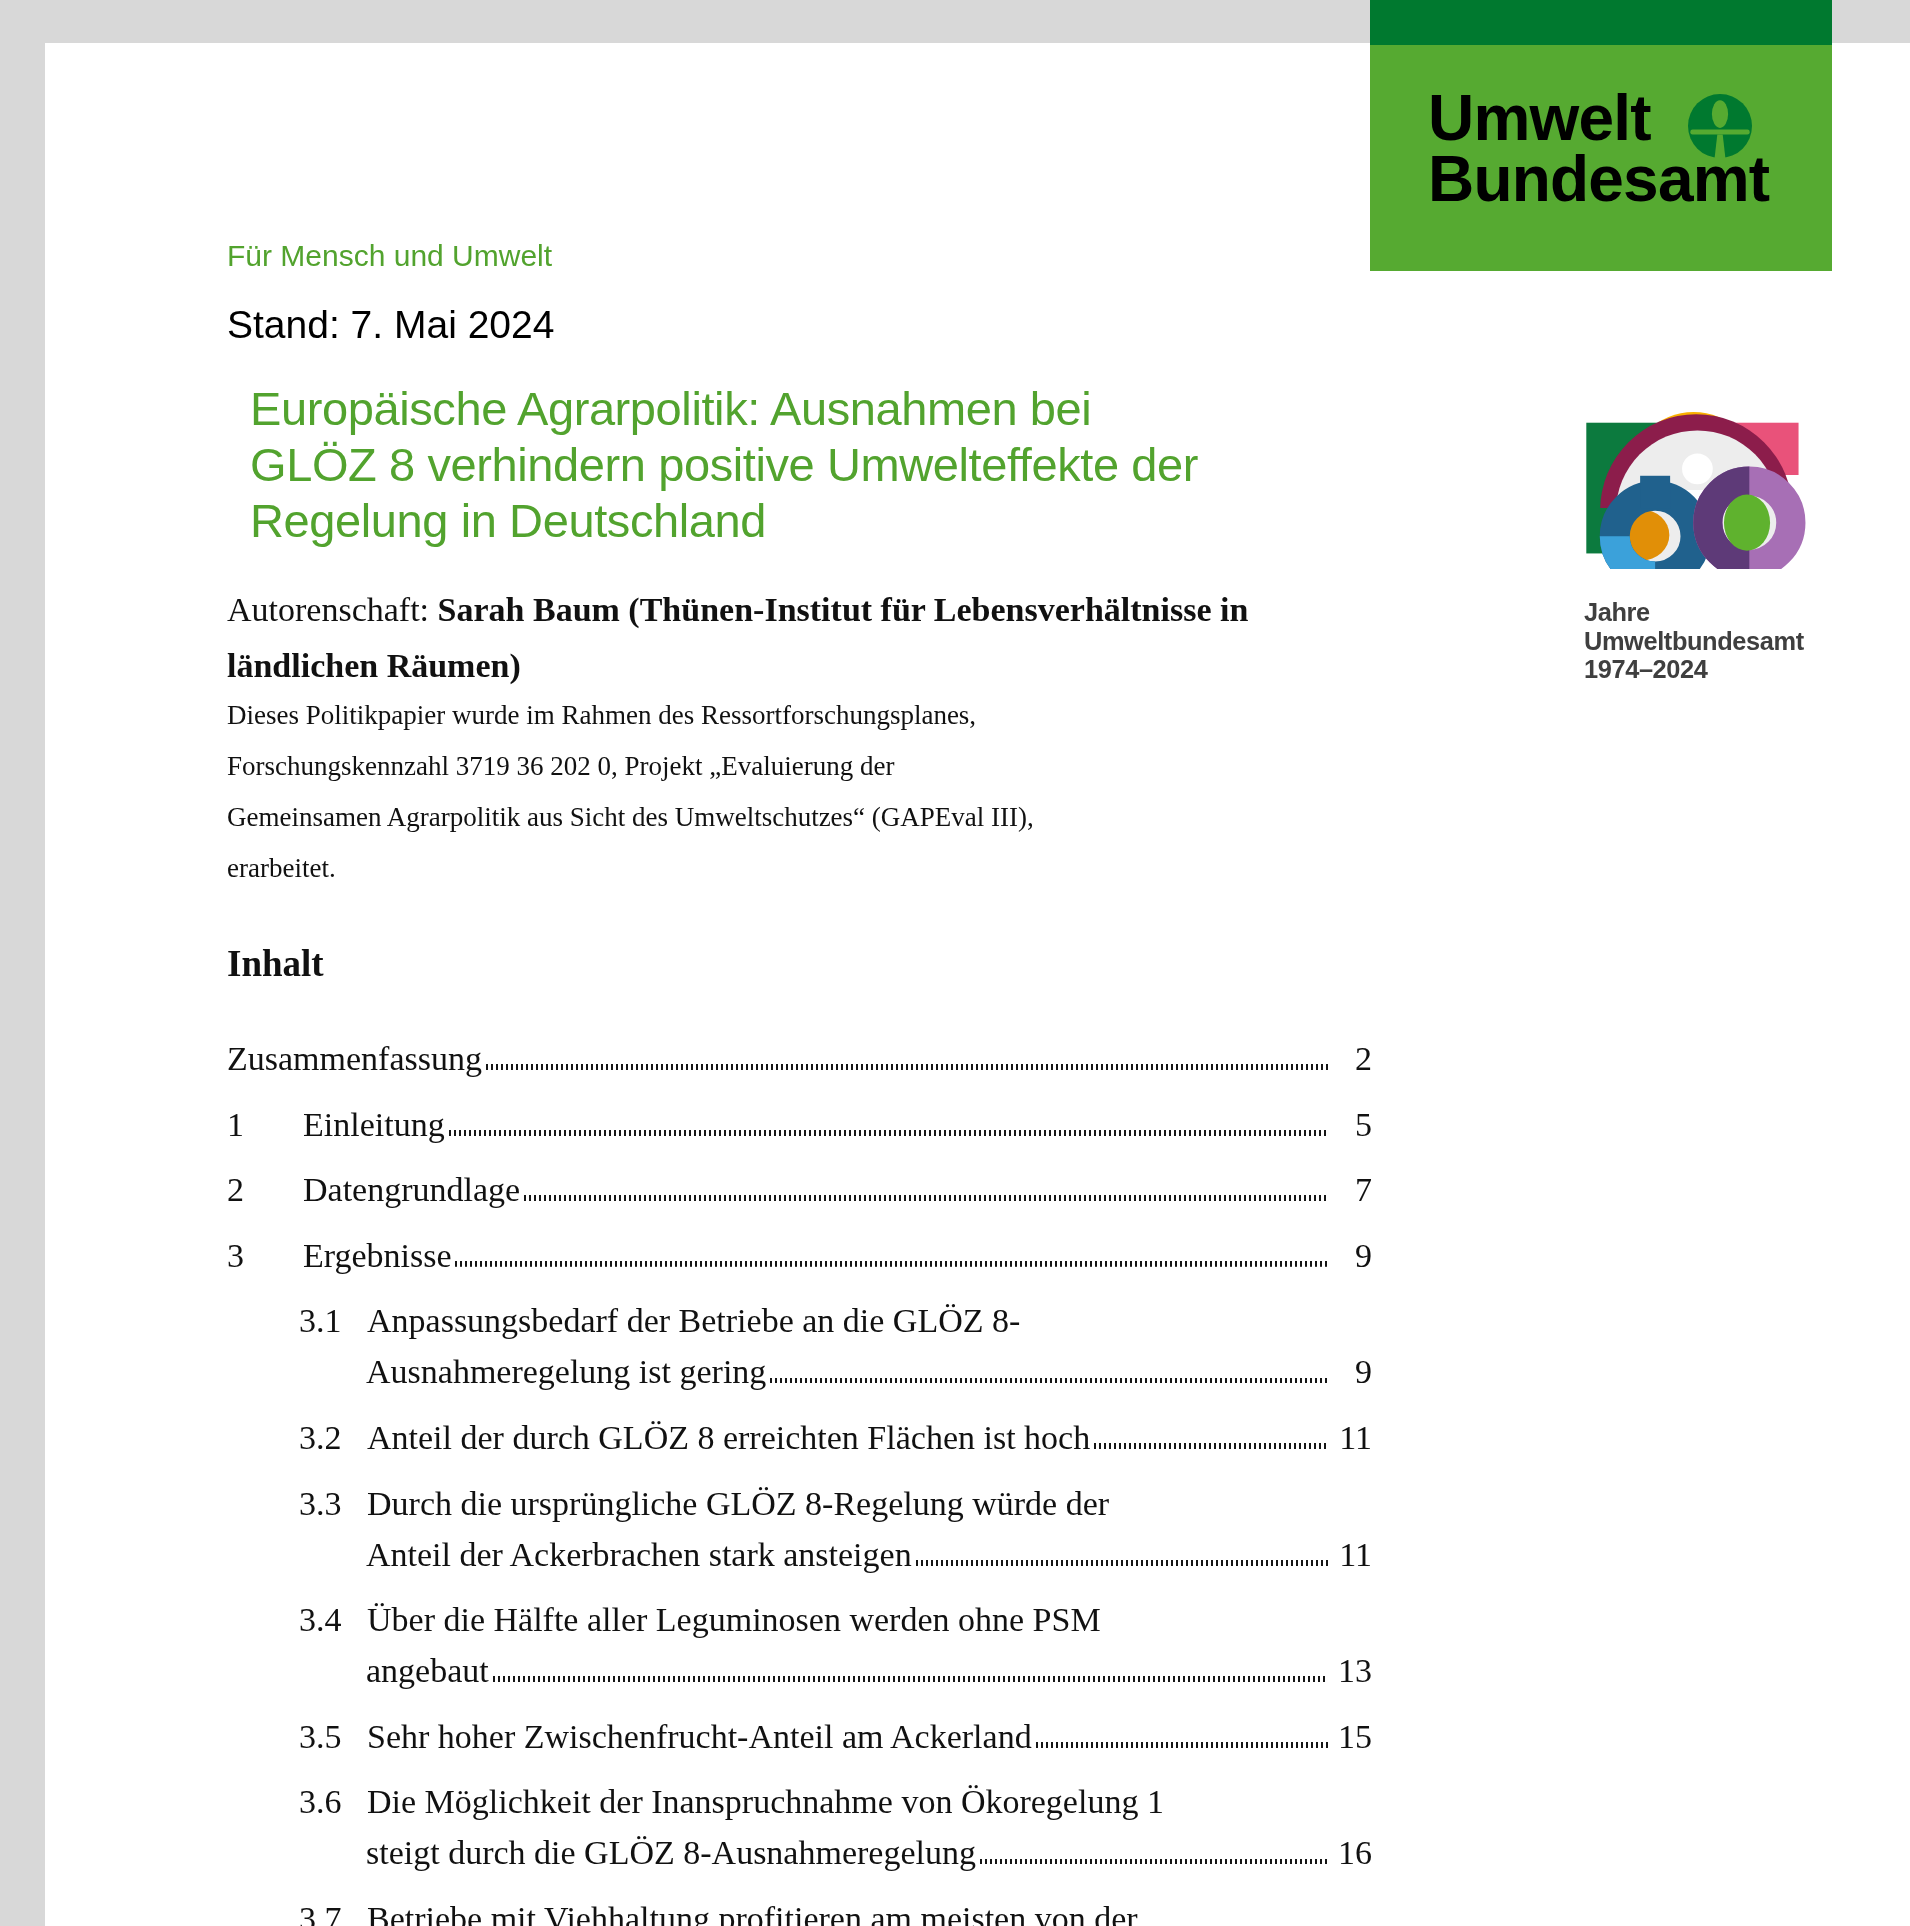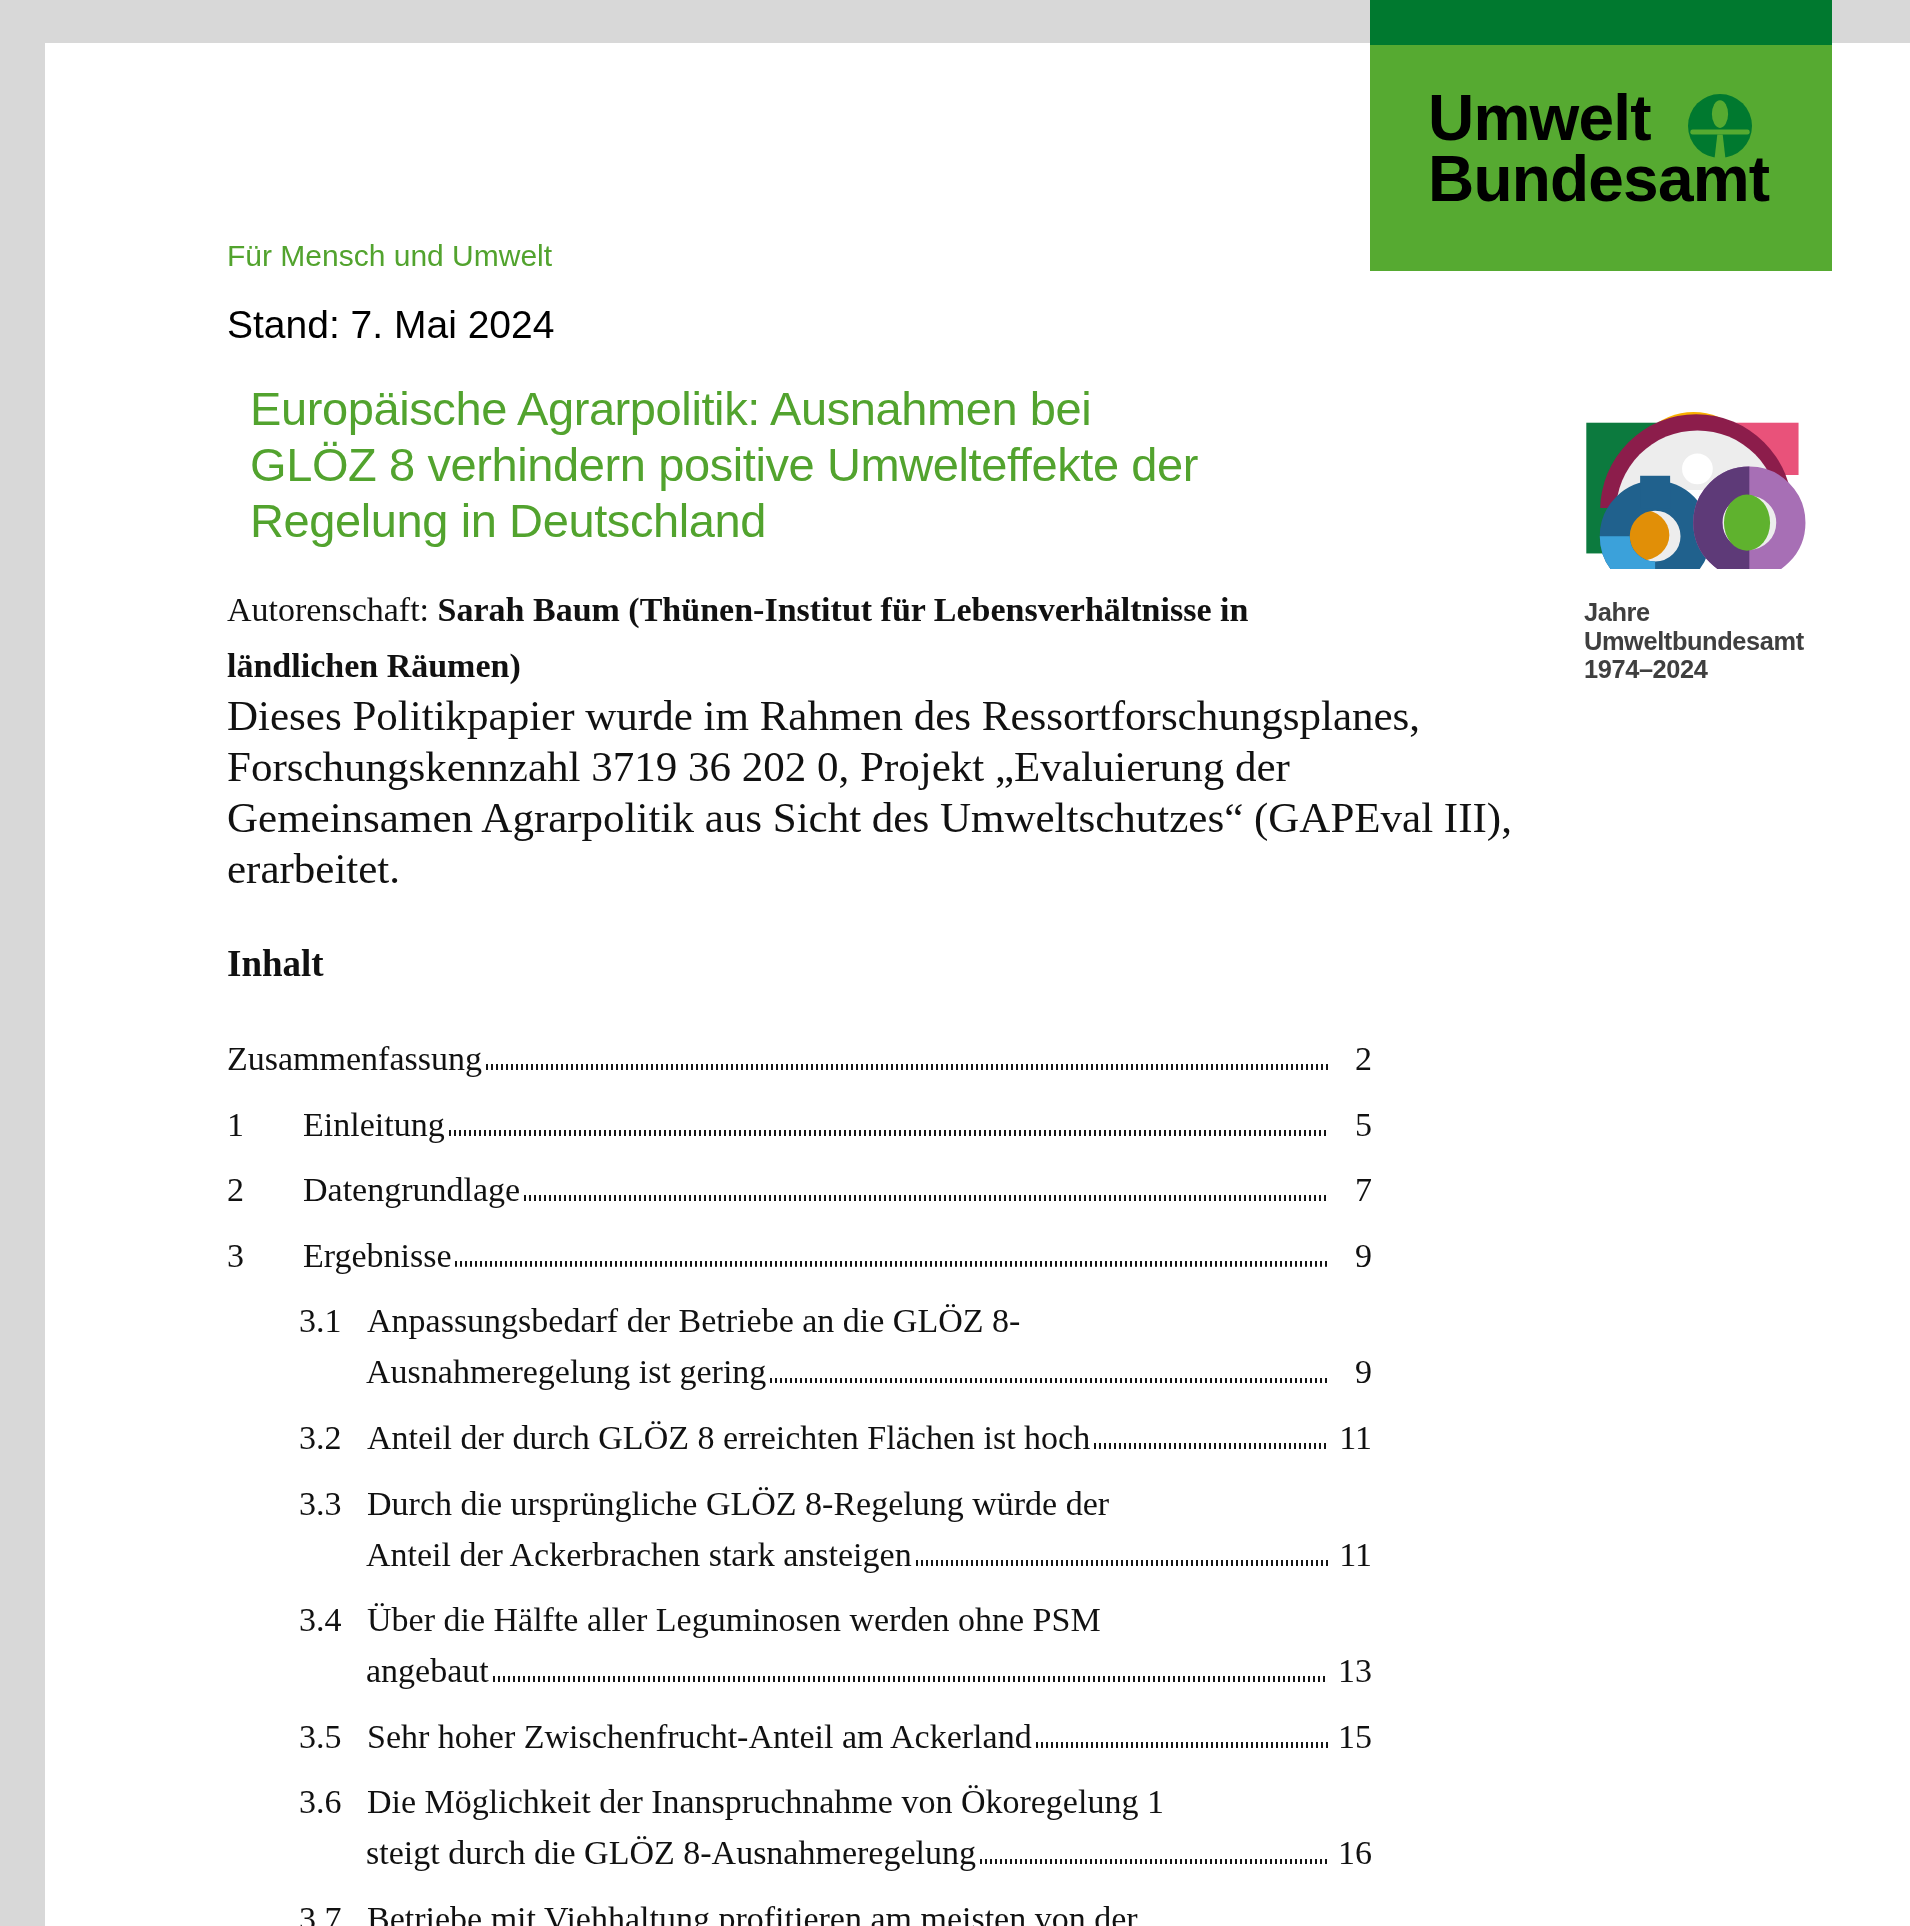--- a/index.html
+++ b/index.html
@@ -54,21 +54,21 @@
 
   
   .authorship{
     position:absolute;left:227px;top:582px;width:1156px;
     font-size:34px;line-height:56px;
   }
   .authorship .b{font-weight:700;}
   .authorship div{white-space:nowrap;}
   .intro{
     position:absolute;left:227px;top:690px;width:1156px;
-    font-size:43px;line-height:51px;
+    font-size:27px;line-height:51px;
   }
   .intro div{white-space:nowrap;}
 
   
   .toc-heading{
     position:absolute;left:227px;top:943px;
     font-weight:700;font-size:37px;line-height:42px;
   }
   .toc{
     position:absolute;left:227px;top:1033px;width:1145px;

